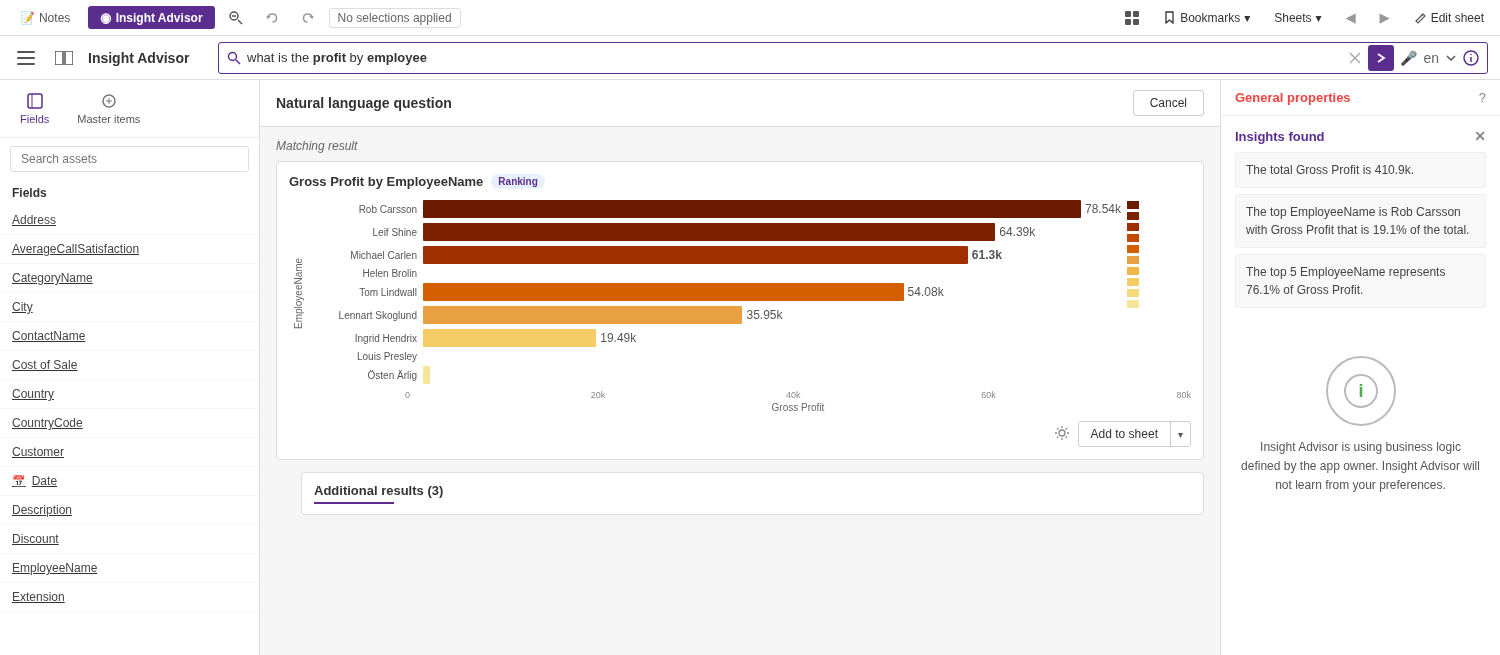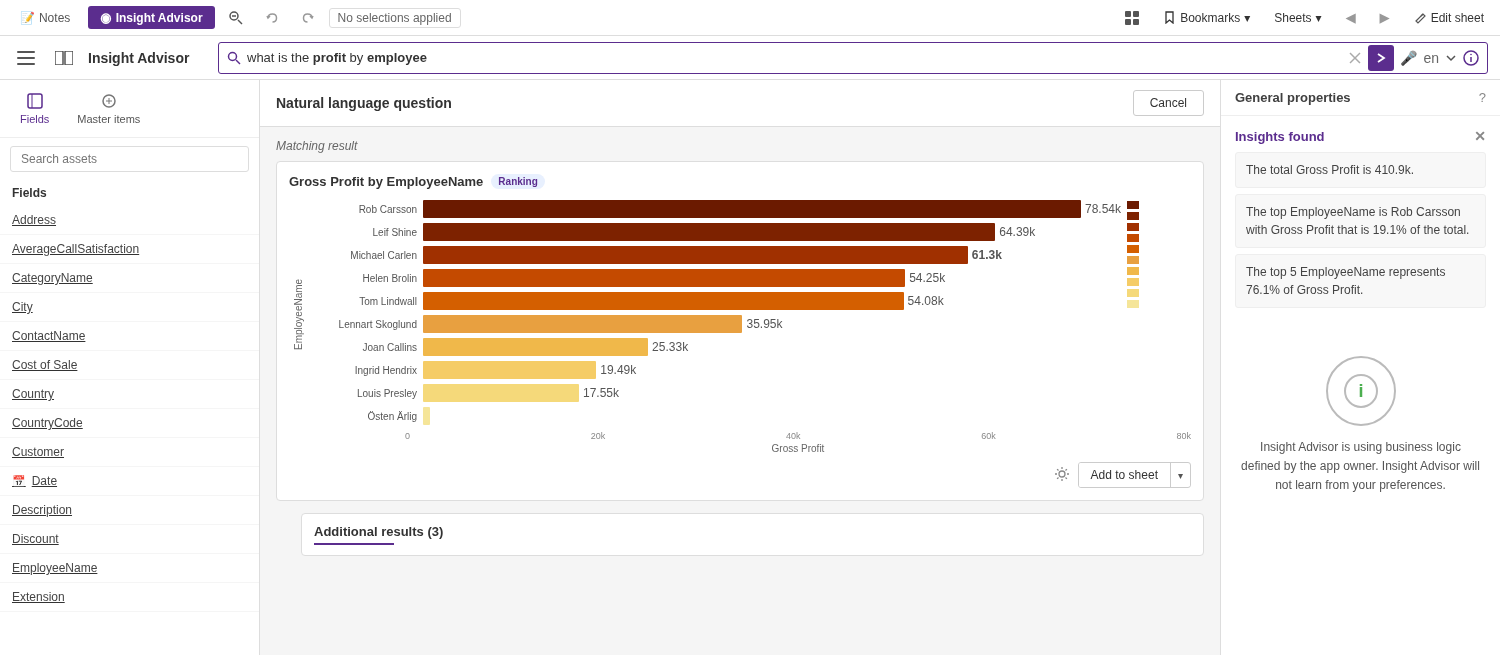--- a/index.html
+++ b/index.html
@@ -227,21 +227,21 @@
     .right-panel {
       width: 280px; min-width: 280px; background: #fff;
       border-left: 1px solid #ddd; display: flex; flex-direction: column;
       overflow: hidden;
     }
     .right-panel-header {
       display: flex; align-items: center; justify-content: space-between;
       padding: 10px 14px; border-bottom: 1px solid #eee;
     }
     .right-panel-title {
-      font-size: 13px; font-weight: 600; color: #404040;
+      font-size: 13px; font-weight: 600; color: #ef4444;
     }
     .right-panel-help {
       color: #888; cursor: pointer; font-size: 13px;
     }
     .insights-panel {
       flex: 1; overflow-y: auto; padding: 0;
     }
     .insights-found-section {
       padding: 12px 14px;
     }
@@ -491,59 +491,44 @@
               </div>
               <div class="bar-row">
                 <div class="bar-label">Michael Carlen</div>
                 <div class="bar-container" style="display: flex; align-items: center; font-weight: bold;">
                   <div class="bar-fill" style="background: rgb(160, 48, 0); width: 78.0494%; height: 18px;"></div>
                   <span class="bar-value">61.3k</span>
                 </div>
               </div>
               <div class="bar-row">
                 <div class="bar-label">Helen Brolin</div>
-                <div class="bar-container" style="display: flex; align-items: center;">
-                  <div class="bar-fill" style="background: rgb(196, 74, 0); width: 69.0731%; height: 18px;"></div>
-                  <span class="bar-value">54.25k</span>
-                </div>
               </div>
               <div class="bar-row">
                 <div class="bar-label">Tom Lindwall</div>
                 <div class="bar-container" style="display: flex; align-items: center;">
                   <div class="bar-fill" style="background: rgb(212, 95, 0); width: 68.8566%; height: 18px;"></div>
                   <span class="bar-value">54.08k</span>
                 </div>
               </div>
               <div class="bar-row">
                 <div class="bar-label">Lennart Skoglund</div>
                 <div class="bar-container" style="display: flex; align-items: center;">
                   <div class="bar-fill" style="background: rgb(232, 160, 64); width: 45.7729%; height: 18px;"></div>
                   <span class="bar-value">35.95k</span>
                 </div>
               </div>
               <div class="bar-row">
-                <div class="bar-label">Joan Callins</div>
-                <div class="bar-container" style="display: flex; align-items: center;">
-                  <div class="bar-fill" style="background: rgb(240, 184, 74); width: 32.2511%; height: 18px;"></div>
-                  <span class="bar-value">25.33k</span>
-                </div>
-              </div>
-              <div class="bar-row">
                 <div class="bar-label">Ingrid Hendrix</div>
                 <div class="bar-container" style="display: flex; align-items: center;">
                   <div class="bar-fill" style="background: rgb(245, 204, 102); width: 24.8154%; height: 18px;"></div>
                   <span class="bar-value">19.49k</span>
                 </div>
               </div>
               <div class="bar-row">
                 <div class="bar-label">Louis Presley</div>
-                <div class="bar-container" style="display: flex; align-items: center;">
-                  <div class="bar-fill" style="background: rgb(245, 217, 122); width: 22.3453%; height: 18px;"></div>
-                  <span class="bar-value">17.55k</span>
-                </div>
               </div>
               <div class="bar-row">
                 <div class="bar-label">Östen Ärlig</div>
                 <div class="bar-container" style="display: flex; align-items: center;">
                   <div class="bar-fill" style="background: rgb(245, 229, 153); width: 1%; height: 18px;"></div>
                   <span class="bar-value"></span>
                 </div>
               </div>
             </div>
           <div style="width:70px; display:flex; flex-direction:column; align-items:flex-start; padding-left:6px; padding-top:2px;">

